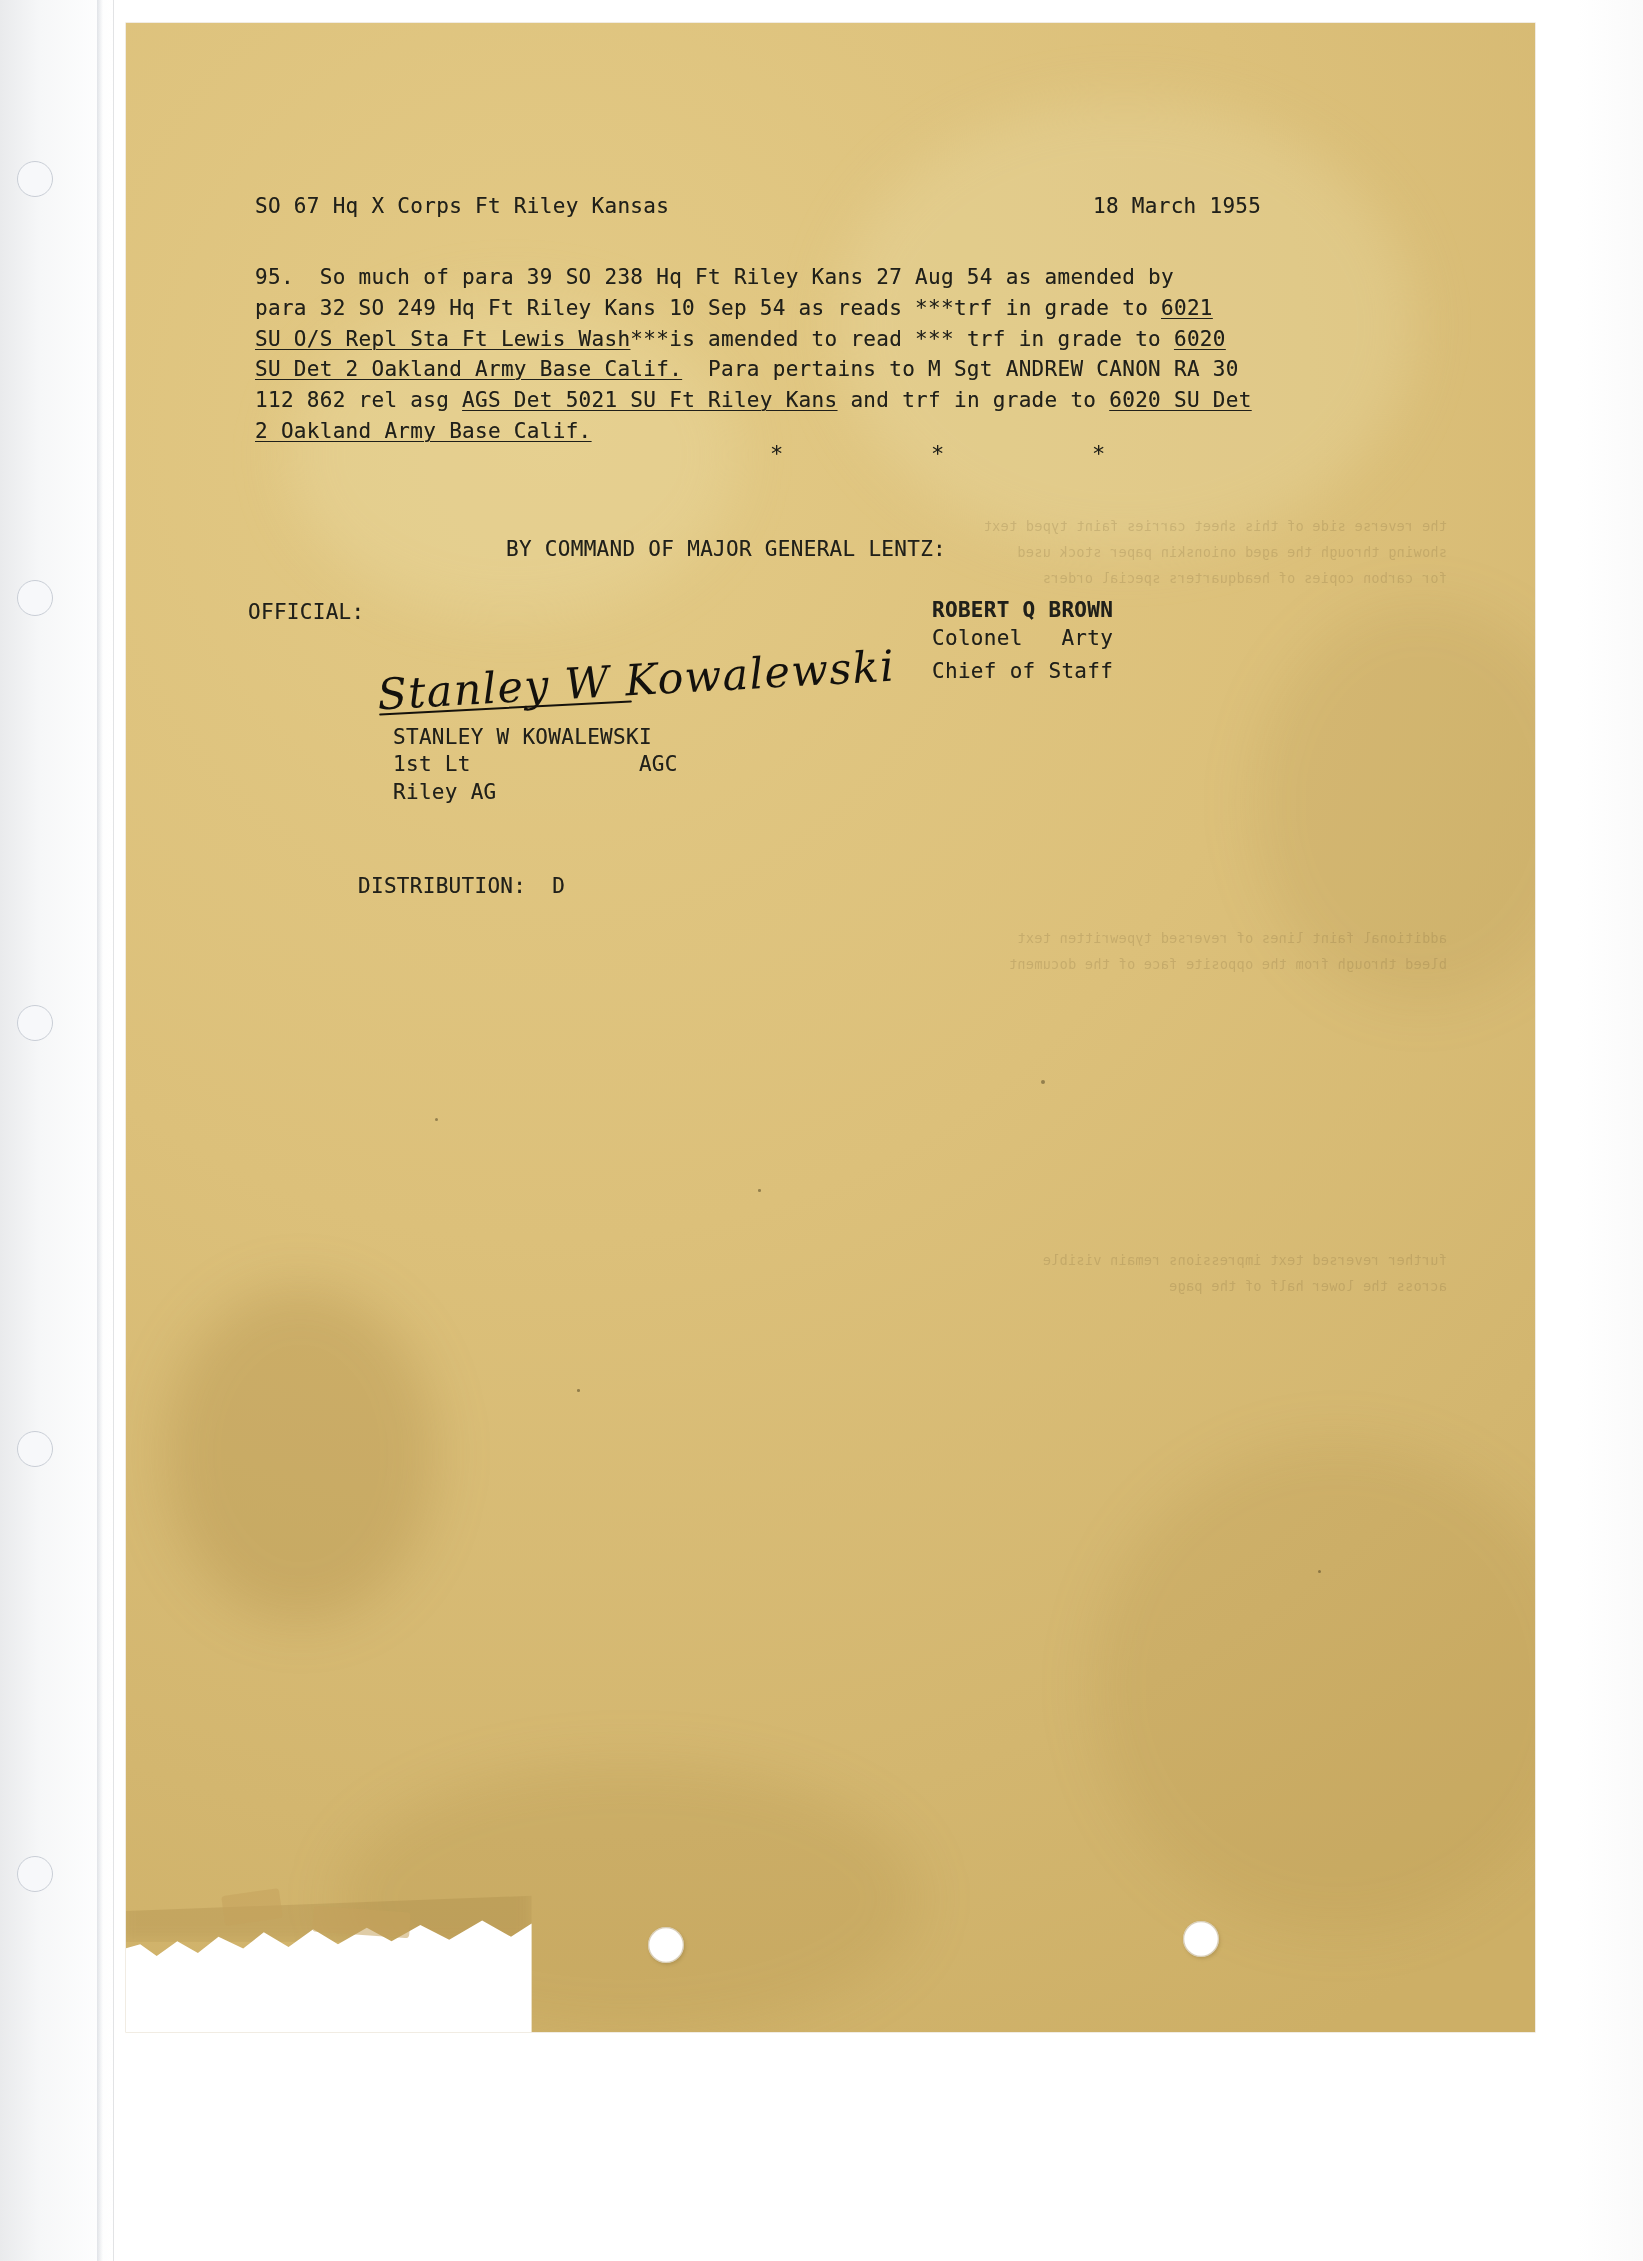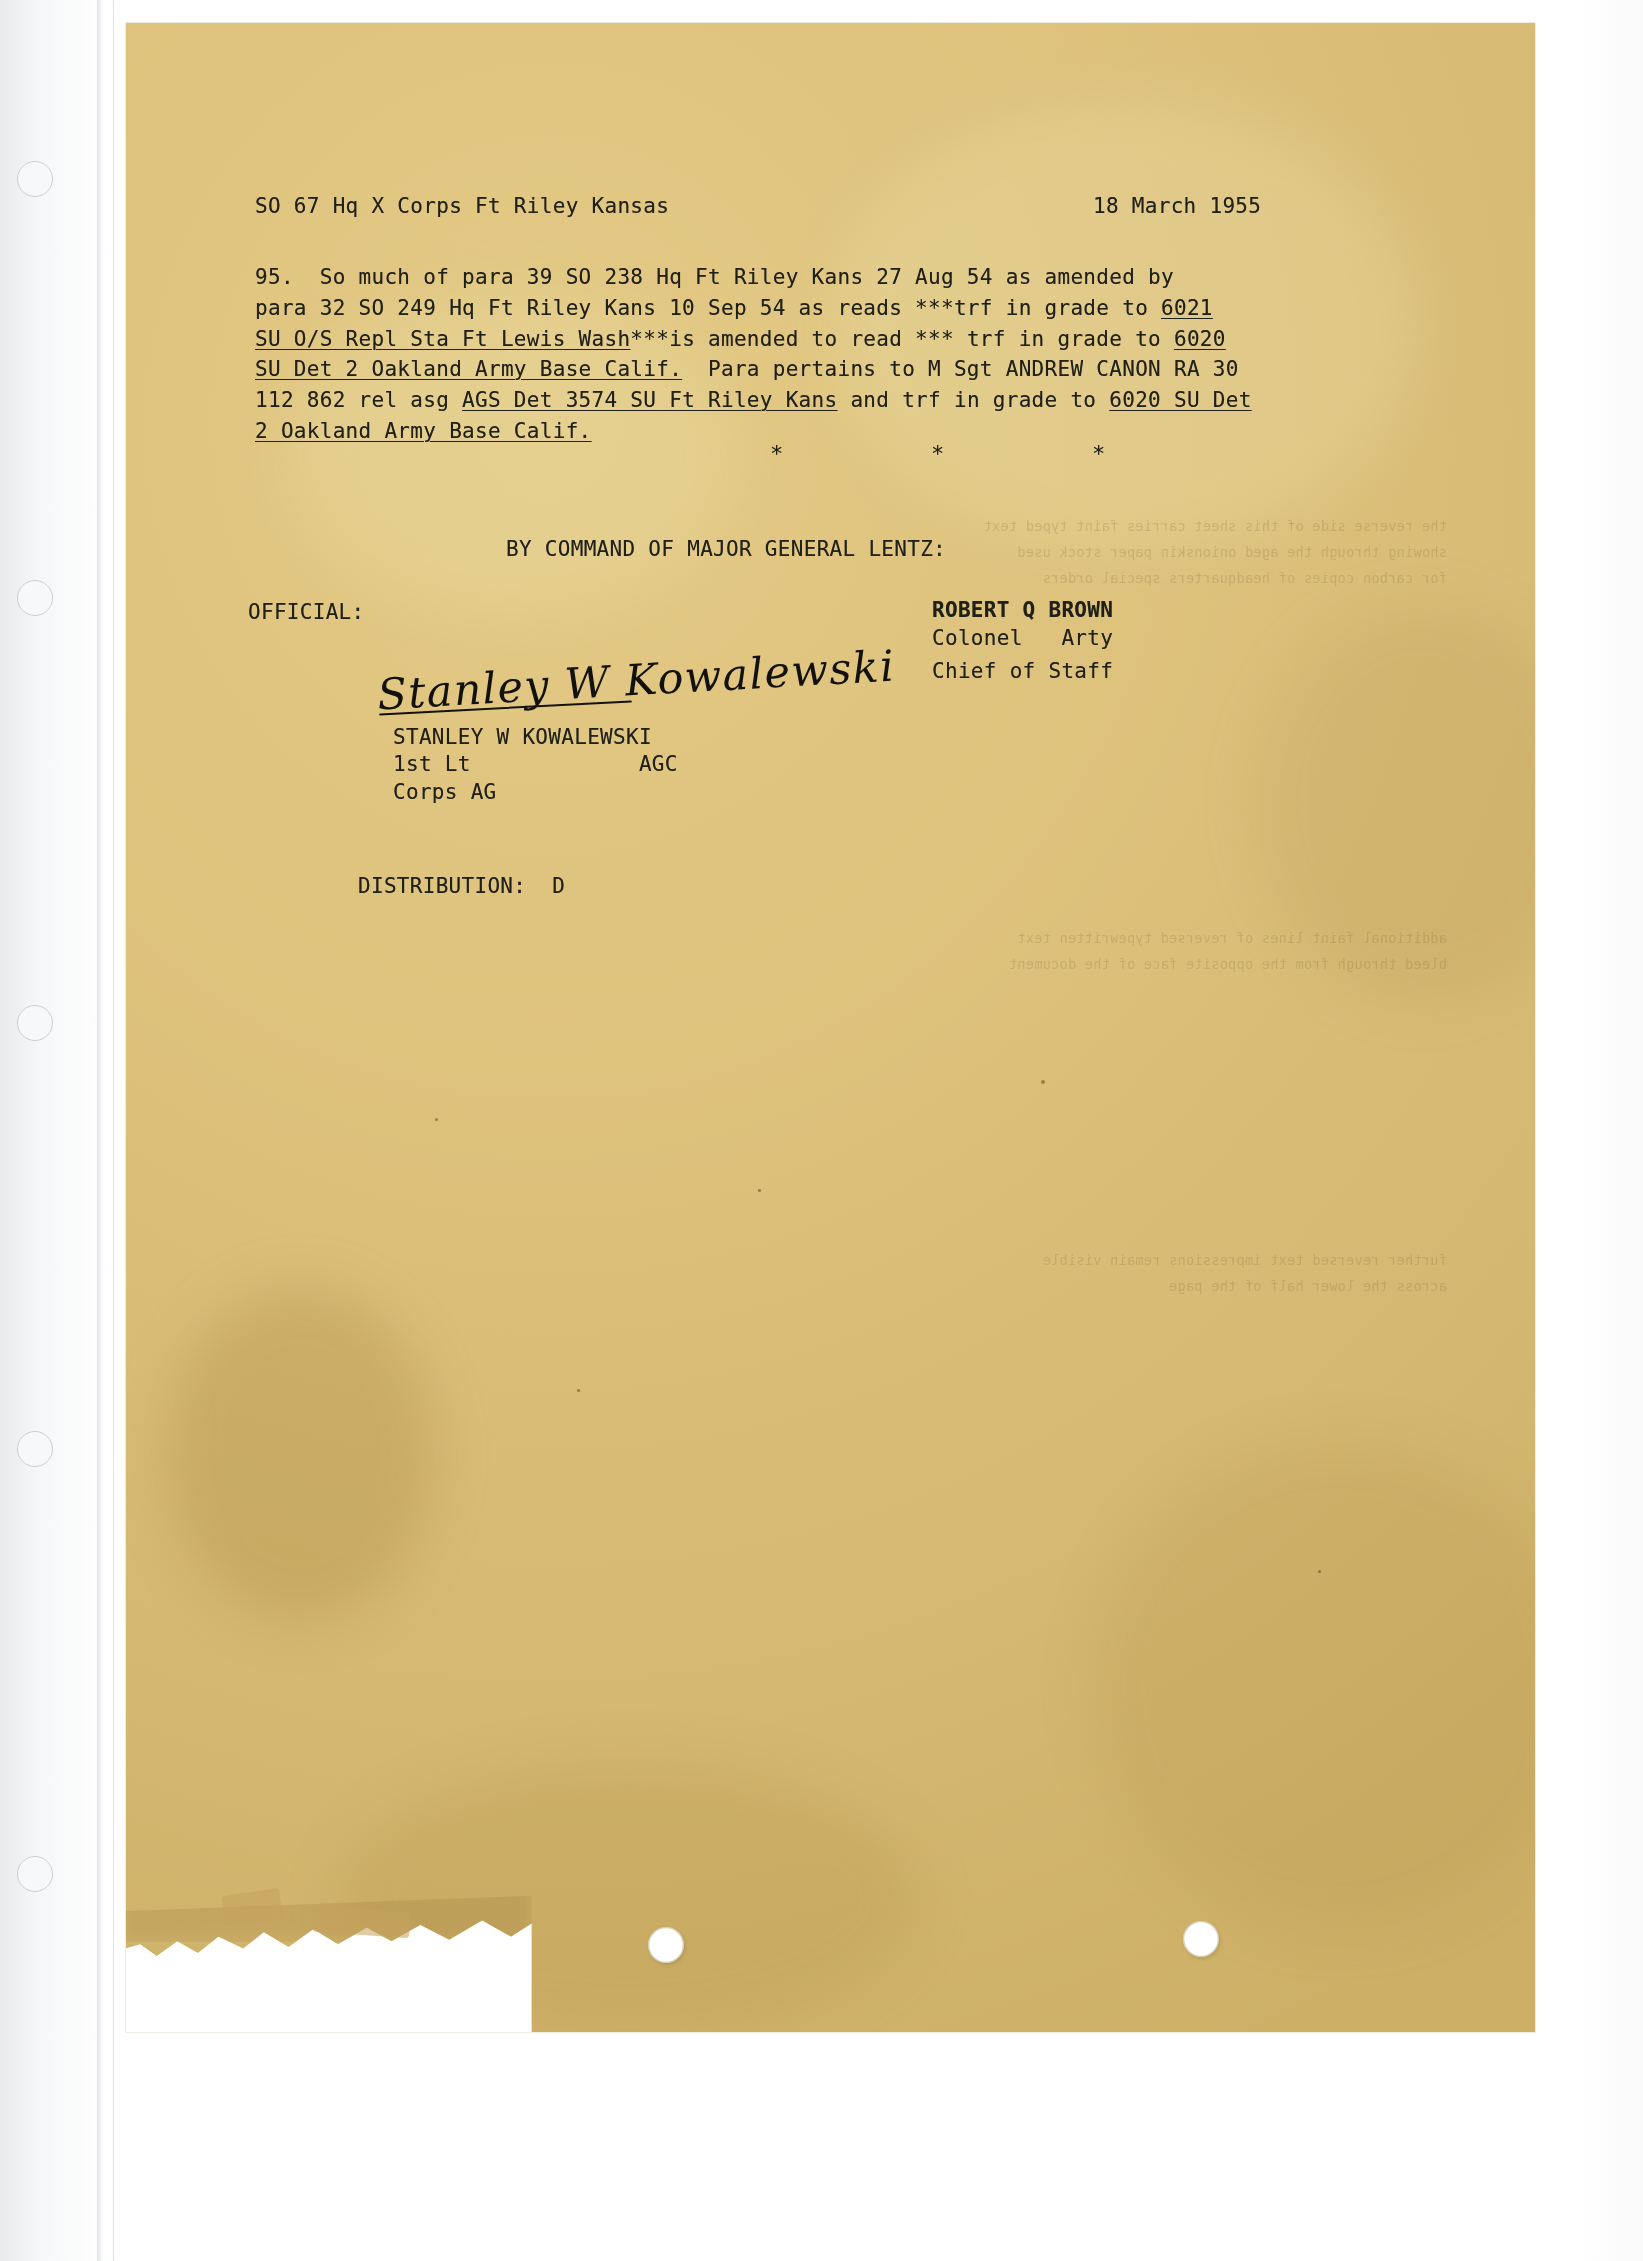--- a/index.html
+++ b/index.html
@@ -230,40 +230,40 @@
     <div class="line header-right">18 March 1955</div>
 
     <div class="line body-line" style="top:242px">95.  So much of para 39 SO 238 Hq Ft Riley Kans 27 Aug 54 as amended by</div>
 
     <div class="line body-line" style="top:273px"><span>para 32 SO 249 Hq Ft Riley Kans 10 Sep 54 as reads ***trf in grade to </span><span class="u">6021</span></div>
 
     <div class="line body-line" style="top:304px"><span class="u">SU O/S Repl Sta Ft Lewis Wash</span><span>***is amended to read *** trf in grade to </span><span class="u">6020</span></div>
 
     <div class="line body-line" style="top:334px"><span class="u">SU Det 2 Oakland Army Base Calif.</span><span>  Para pertains to M Sgt ANDREW CANON RA 30</span></div>
 
-    <div class="line body-line" style="top:365px"><span>112 862 rel asg </span><span class="u">AGS Det 3574 SU Ft Riley Kans</span><span> and trf in grade to </span><span class="u">6020 SU Det</span></div>
+    <div class="line body-line" style="top:365px"><span>112 862 rel asg </span><span class="u">AGS Det 5021 SU Ft Riley Kans</span><span> and trf in grade to </span><span class="u">6020 SU Det</span></div>
 
     <div class="line body-line" style="top:396px"><span class="u">2 Oakland Army Base Calif.</span></div>
 
     <div class="line stars" style="top:418px">*   *   *</div>
 
     <div class="line bycmd">BY COMMAND OF MAJOR GENERAL LENTZ:</div>
 
     <div class="line official">OFFICIAL:</div>
 
     <div class="line sigblock sig-name">ROBERT Q BROWN</div>
     <div class="line sigblock sig-rank">Colonel   Arty</div>
     <div class="line sigblock sig-title">Chief of Staff</div>
 
     <div class="signature">Stanley W Kowalewski</div>
     <div class="sig-underline"></div>
 
     <div class="line typed-name">STANLEY W KOWALEWSKI</div>
     <div class="line typed-rank">1st Lt             AGC</div>
-    <div class="line typed-asst">Corps AG</div>
+    <div class="line typed-asst">Riley AG</div>
 
     <div class="line distribution">DISTRIBUTION:  D</div>
   </div>
 
   <div class="punch p1"></div>
   <div class="punch p2"></div>
 
   <div class="tear-shadow"></div>
   <div class="tear"></div>
   <div class="flake fl1"></div>

